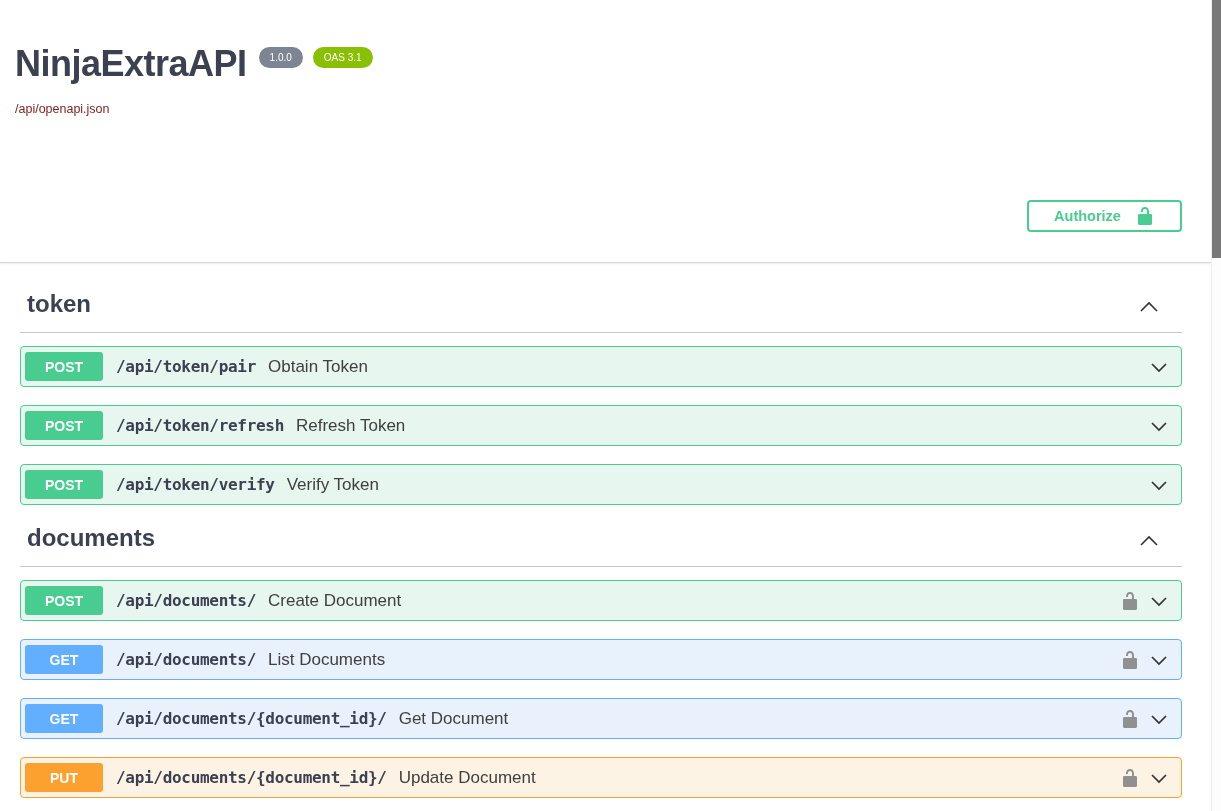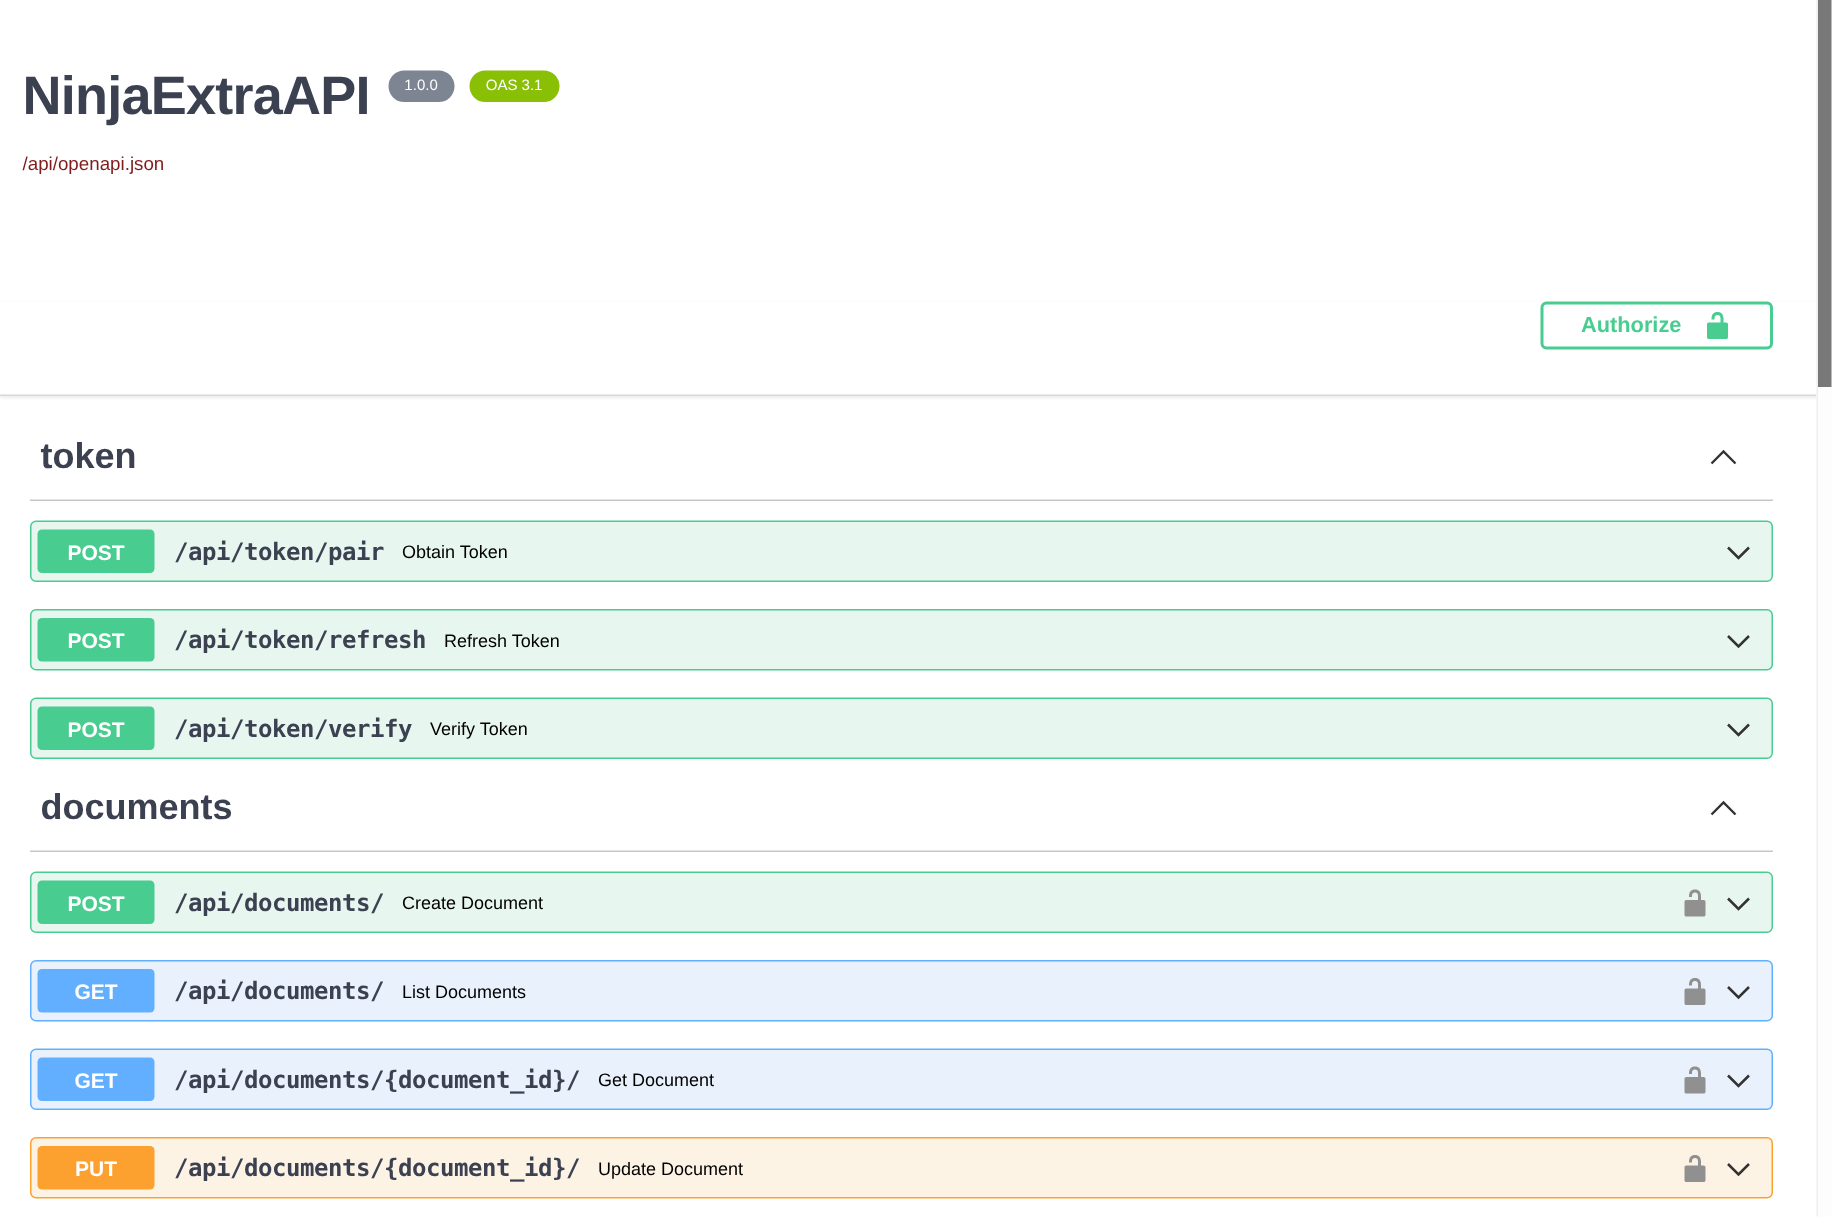--- a/index.html
+++ b/index.html
@@ -51,21 +51,21 @@
     cursor:pointer;
     text-align:right;
   }
   .authorize-btn svg { flex:0 0 auto; }
 
   
   .sections { padding:0 29px 0 20px; }
   .tag-section { margin-top:26px; }
   .tag-section + .tag-section { margin-top:6px; }
   .tag-header {
-    display:flex; align-items:center; justify-content:space-between;
+    display:flex; align-items:flex-end; justify-content:space-between;
     padding:0 20px 14px 7px;
     border-bottom:1px solid rgba(59,65,81,.3);
     cursor:pointer;
   }
   .tag-title { margin:0; font-size:24px; font-weight:700; line-height:29px; color:#3b4151; }
   .tag-toggle { background:none; border:none; padding:0; margin:0; cursor:pointer; line-height:0; }
 
   
   .rows { padding-top:13px; }
   .opblock {
@@ -80,21 +80,21 @@
     color:#fff; font-size:14px; font-weight:700;
     display:flex; align-items:center; justify-content:center;
     font-family:"Liberation Sans", sans-serif;
   }
   .path {
     margin-left:13px;
     font-family:"DejaVu Sans Mono", monospace;
     font-size:16px; font-weight:700; color:#3b4151;
     letter-spacing:-0.3px;
   }
-  .summary { margin-left:12px; font-size:12px; color:#000000; }
+  .summary { margin-left:12px; font-size:17px; color:#404040; }
   .spacer { flex:1 1 auto; }
   .lock-btn, .expand-btn {
     background:none; border:none; padding:0; margin:0; cursor:pointer; line-height:0;
   }
   .lock-btn { margin-right:7px; color:#909090; }
   .expand-btn { color:#333333; }
 
   
   .scrollbar-track {
     position:absolute; top:0; right:0; width:10px; height:811px;

